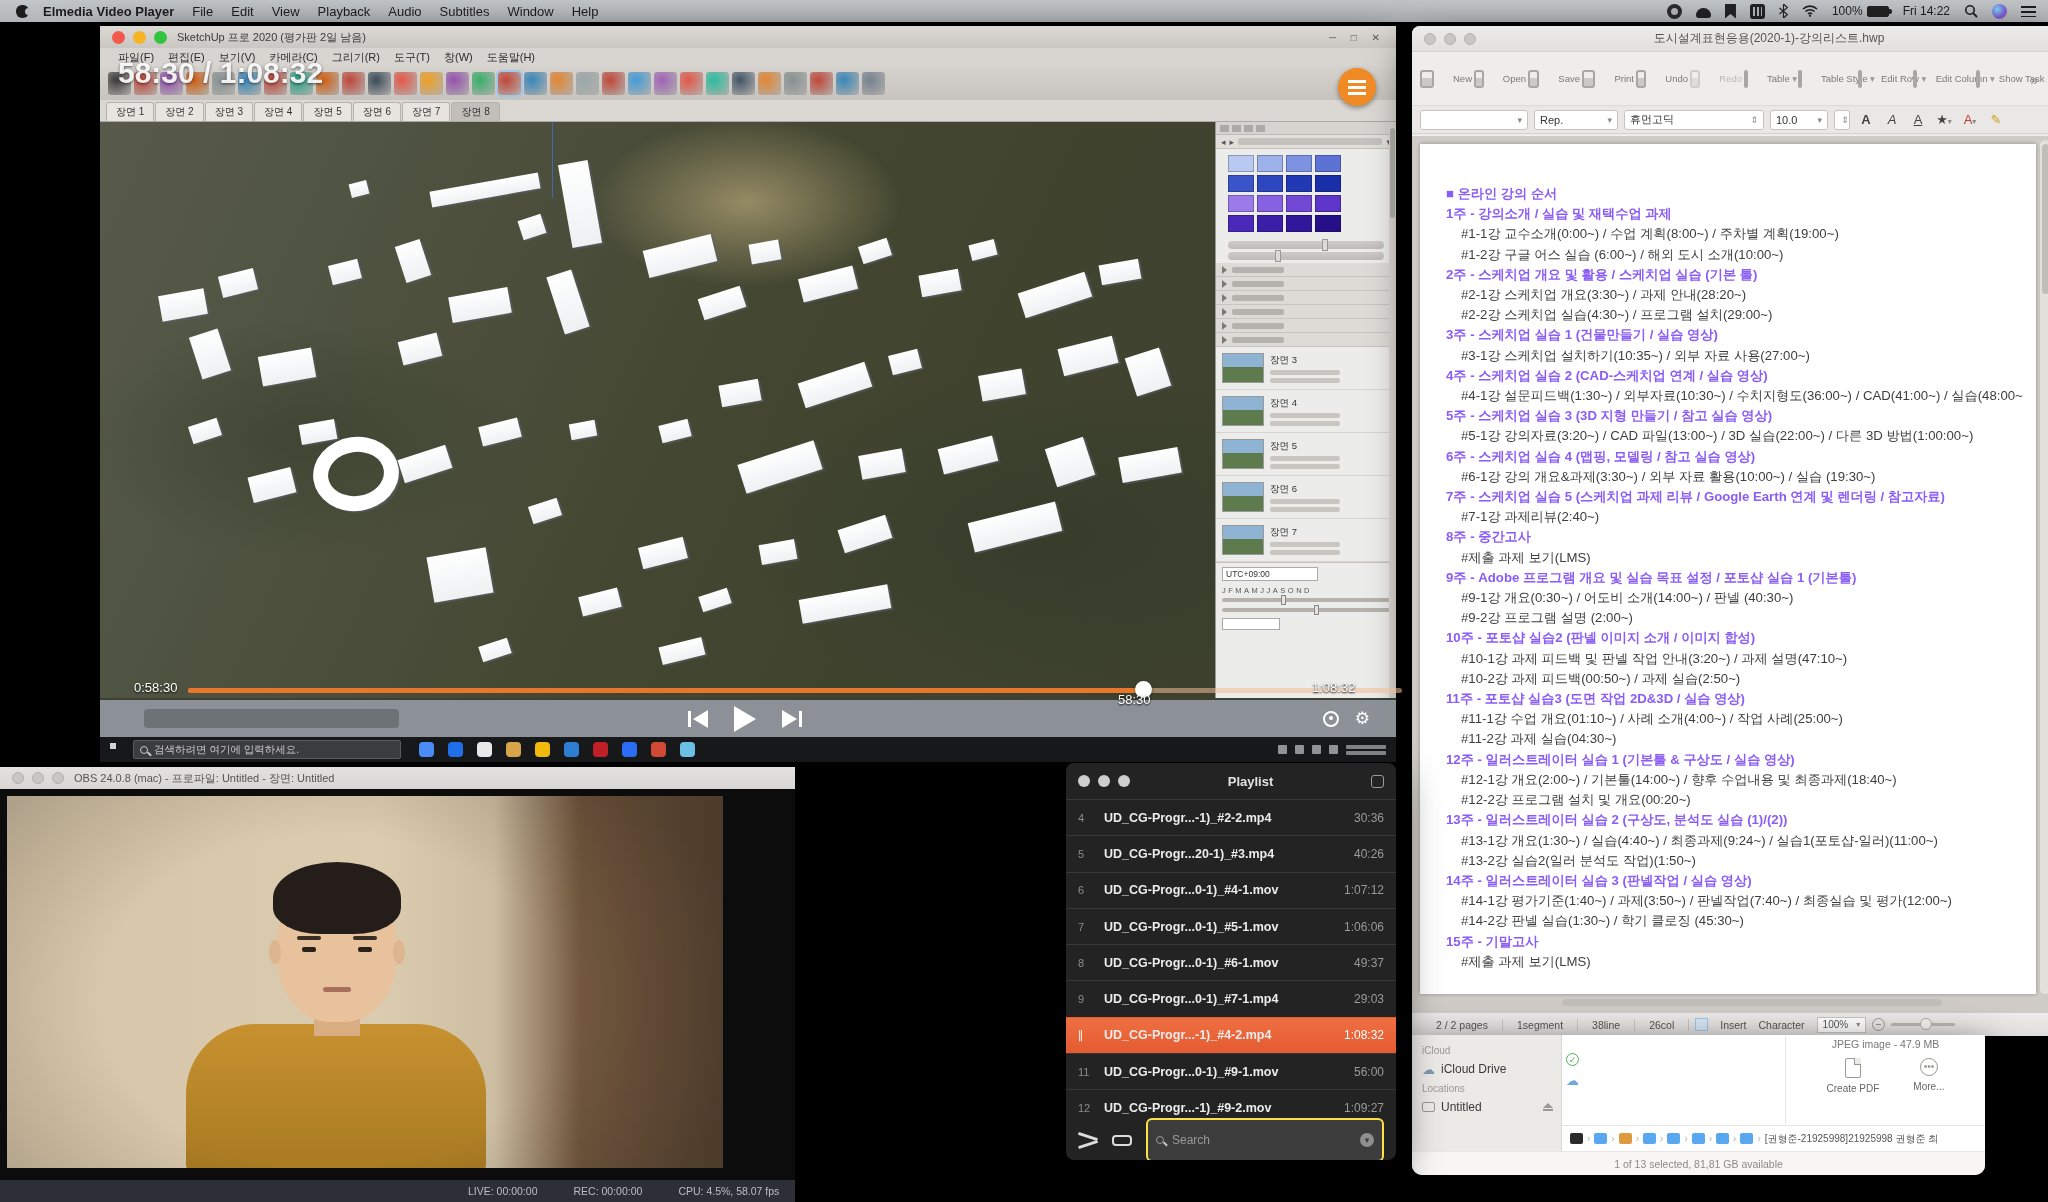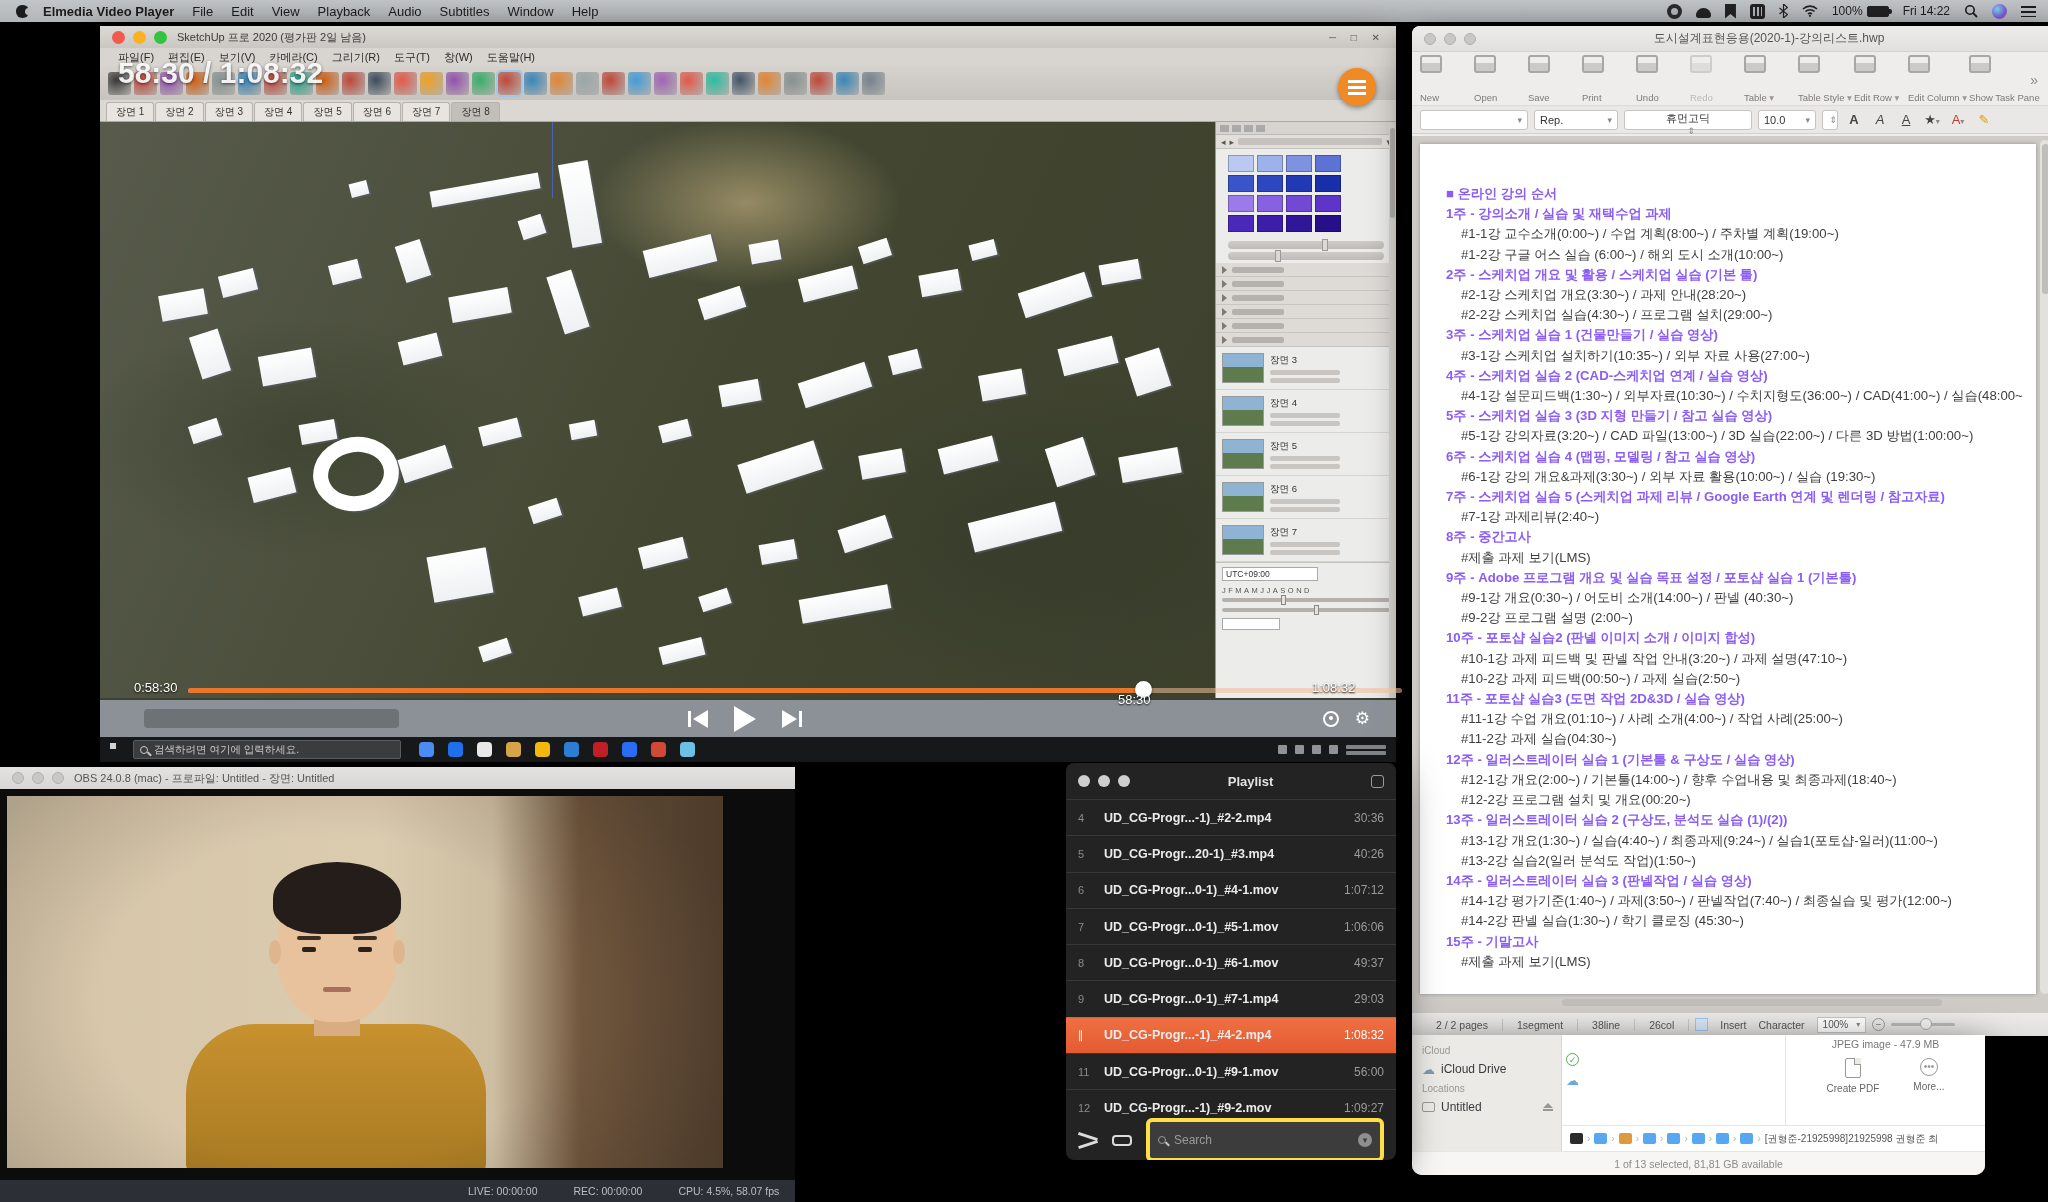--- a/index.html
+++ b/index.html
@@ -113,21 +113,21 @@
   .vtray .dt{display:flex;flex-direction:column;gap:2px;}
   .vtray .dt i{width:40px;height:4px;background:#7e8286;}
 
   
   #hwp-window{position:absolute;left:1412px;top:26px;width:640px;height:1010px;background:#efedeb;border-radius:8px 0 0 8px;box-shadow:0 14px 40px rgba(0,0,0,.7);}
   .hwp-titlebar{height:26px;display:flex;align-items:center;border-bottom:1px solid #d3d1cf;background:linear-gradient(#ececea,#e2e0de);border-radius:8px 0 0 0;}
   .greylights{display:flex;gap:8px;margin:0 10px 0 12px;}
   .greylights i{width:12px;height:12px;border-radius:50%;background:#c9c7c5;border:1px solid #b3b1af;}
   .hwp-title{flex:1;text-align:center;font-size:12px;color:#555;}
   .hwp-toolbar{height:54px;display:flex;align-items:center;gap:2px;padding:0 8px;border-bottom:1px solid #dcdad8;}
-  .ht{display:flex;flex-direction:column;align-items:flex-start;gap:19px;min-width:52px;}
+  .ht{display:flex;flex-direction:row;align-items:center;gap:19px;min-width:52px;}
   .ht .hticon{width:22px;height:18px;border:2px solid #a9a7a5;border-radius:3px;background:linear-gradient(transparent 40%,rgba(169,167,165,.5) 40%);}
   .ht .htlab{font-size:9.5px;color:#7c7a78;white-space:nowrap;}
   .ht.dd .htlab::after{content:" ▾";color:#9a9895;}
   .ht.dis{opacity:.45;}
   .hwp-more{margin-left:auto;color:#8a8886;font-size:14px;padding-right:6px;}
   .hwp-format{height:28px;display:flex;align-items:center;gap:6px;padding:0 8px;border-bottom:1px solid #d3d1cf;background:#eae8e6;}
   .combo{height:20px;background:#fff;border:1px solid #c6c4c2;border-radius:3px;font-size:11px;color:#333;display:flex;align-items:center;padding:0 5px;justify-content:space-between;}
   .combo .car{color:#8a8886;font-size:9px;margin-left:6px;}
   .fbtn{font-size:13px;color:#444;width:20px;text-align:center;}
   .fbtn.red{color:#c43b2e;}
@@ -188,21 +188,21 @@
   .plnum{width:26px;color:#8c8c8c;font-size:11px;}
   .plname{flex:1;color:#ececec;font-size:12.5px;font-weight:bold;white-space:nowrap;overflow:hidden;}
   .pldur{color:#9a9a9a;font-size:12px;}
   .plrow.active{background:linear-gradient(#ee7042,#e55a31);border-color:transparent;}
   .plrow.active .plnum,.plrow.active .pldur{color:#fff;}
   .pl-bottom{position:absolute;left:0;bottom:0;width:100%;height:40px;display:flex;align-items:center;gap:14px;padding:0 12px;}
   .plic{width:20px;height:14px;position:relative;}
   .shuf::before,.shuf::after{content:"";position:absolute;left:0;width:20px;height:2.5px;background:#dcdcdc;}
   .shuf::before{top:2px;transform:rotate(18deg);} .shuf::after{bottom:2px;transform:rotate(-18deg);}
   .rept{border:2.5px solid #dcdcdc;border-radius:4px;height:11px;}
-  .plsearch{flex:1;height:44px;background:#3c3c3c;border:4px solid #fde047;border-radius:6px;display:flex;align-items:center;gap:6px;padding:0 8px;}
+  .plsearch{flex:1;height:44px;background:#3c3c3c;border:2px solid #fde047;border-radius:6px;display:flex;align-items:center;gap:6px;padding:0 8px;}
   .plsearch input{background:transparent;border:none;outline:none;color:#ddd;font-size:12px;width:100%;}
   .plsearch input::placeholder{color:#9a9a9a;}
   .plchev{width:14px;height:14px;border-radius:50%;background:#8f8f8f;color:#3c3c3c;font-size:9px;text-align:center;line-height:14px;flex:0 0 auto;}
 
   
   #obs-window{position:absolute;left:0;top:767px;width:795px;height:435px;background:#101010;box-shadow:0 14px 40px rgba(0,0,0,.7);}
   .obs-titlebar{height:22px;background:linear-gradient(#e4e2e0,#d8d6d4);display:flex;align-items:center;font-size:11px;color:#555;}
   .obs-title{flex:1;text-align:left;}
   #obs-body{position:absolute;left:0;top:22px;right:0;bottom:22px;background:#0c0c0c;}
   #cam{position:absolute;left:7px;top:7px;width:716px;height:372px;overflow:hidden;background:
@@ -632,21 +632,21 @@
     <span class="hwp-more abs" style="right:8px;top:46px;">»</span>
     <div class="hwp-format">
       <span class="combo" style="width:108px;">
           <span></span>
           <span class="car">▾</span>
         </span>
       <span class="combo" style="width:84px;">
           <span>Rep.</span>
           <span class="car">▾</span>
         </span>
-      <span class="combo" style="width:128px;flex-direction:column;">
+      <span class="combo" style="width:140px;">
           <span>휴먼고딕</span>
           <span class="car">⇕</span>
         </span>
       <span class="combo" style="width:58px;">
           <span>10.0</span>
           <span class="car">▾</span>
         </span>
       <span class="combo" style="width:16px;justify-content:center;">
           <span class="car">⇕</span>
         </span>

